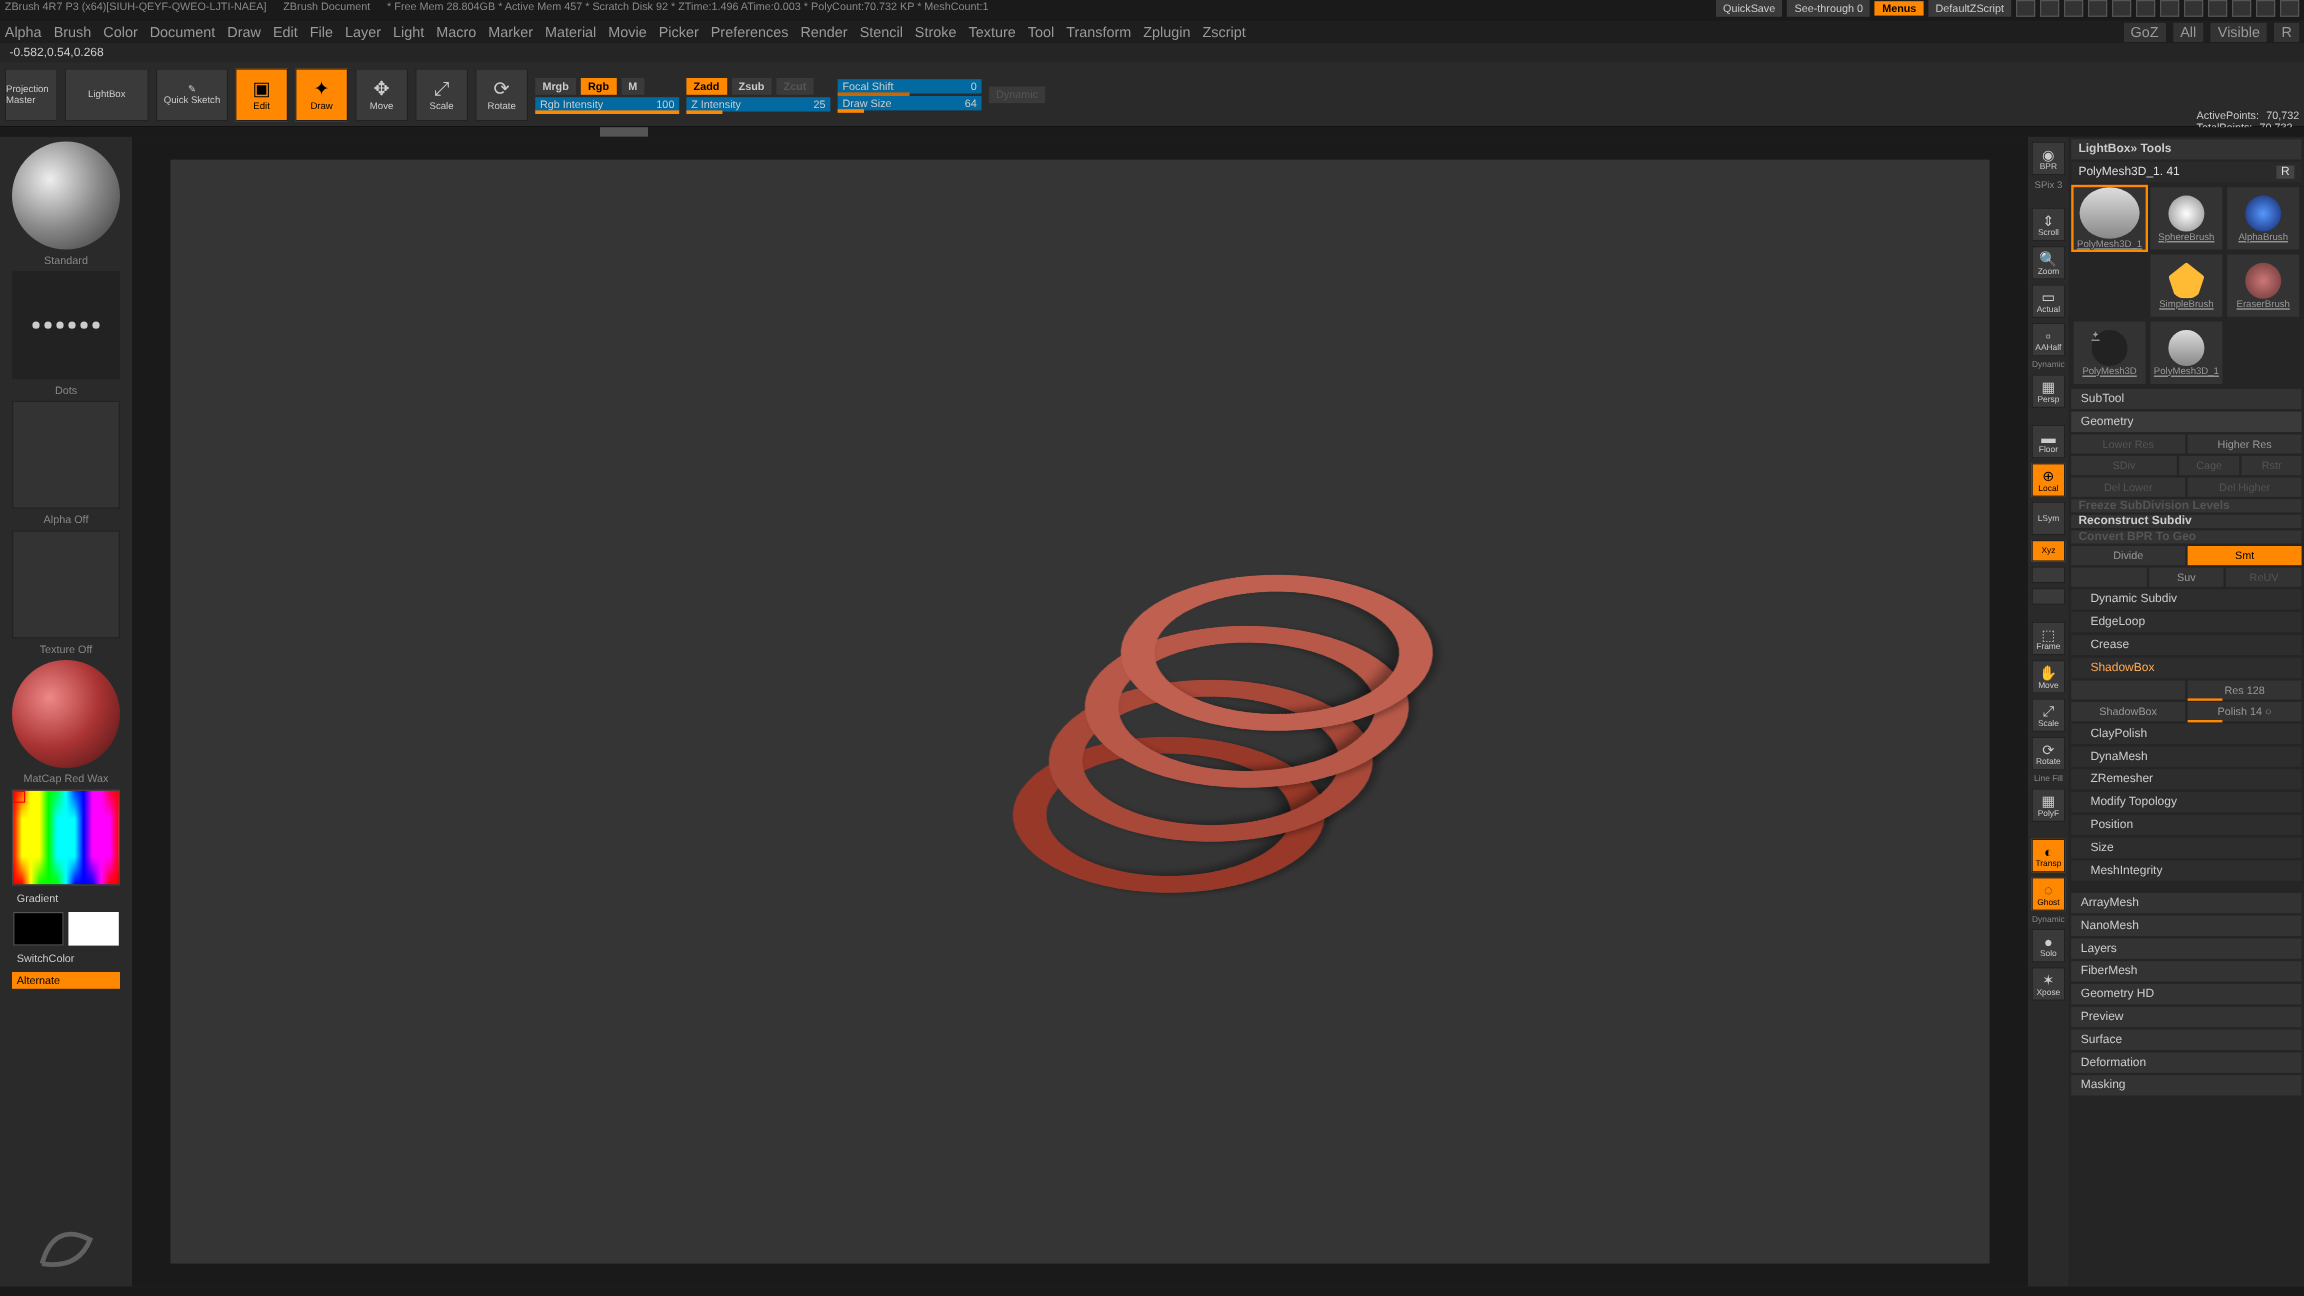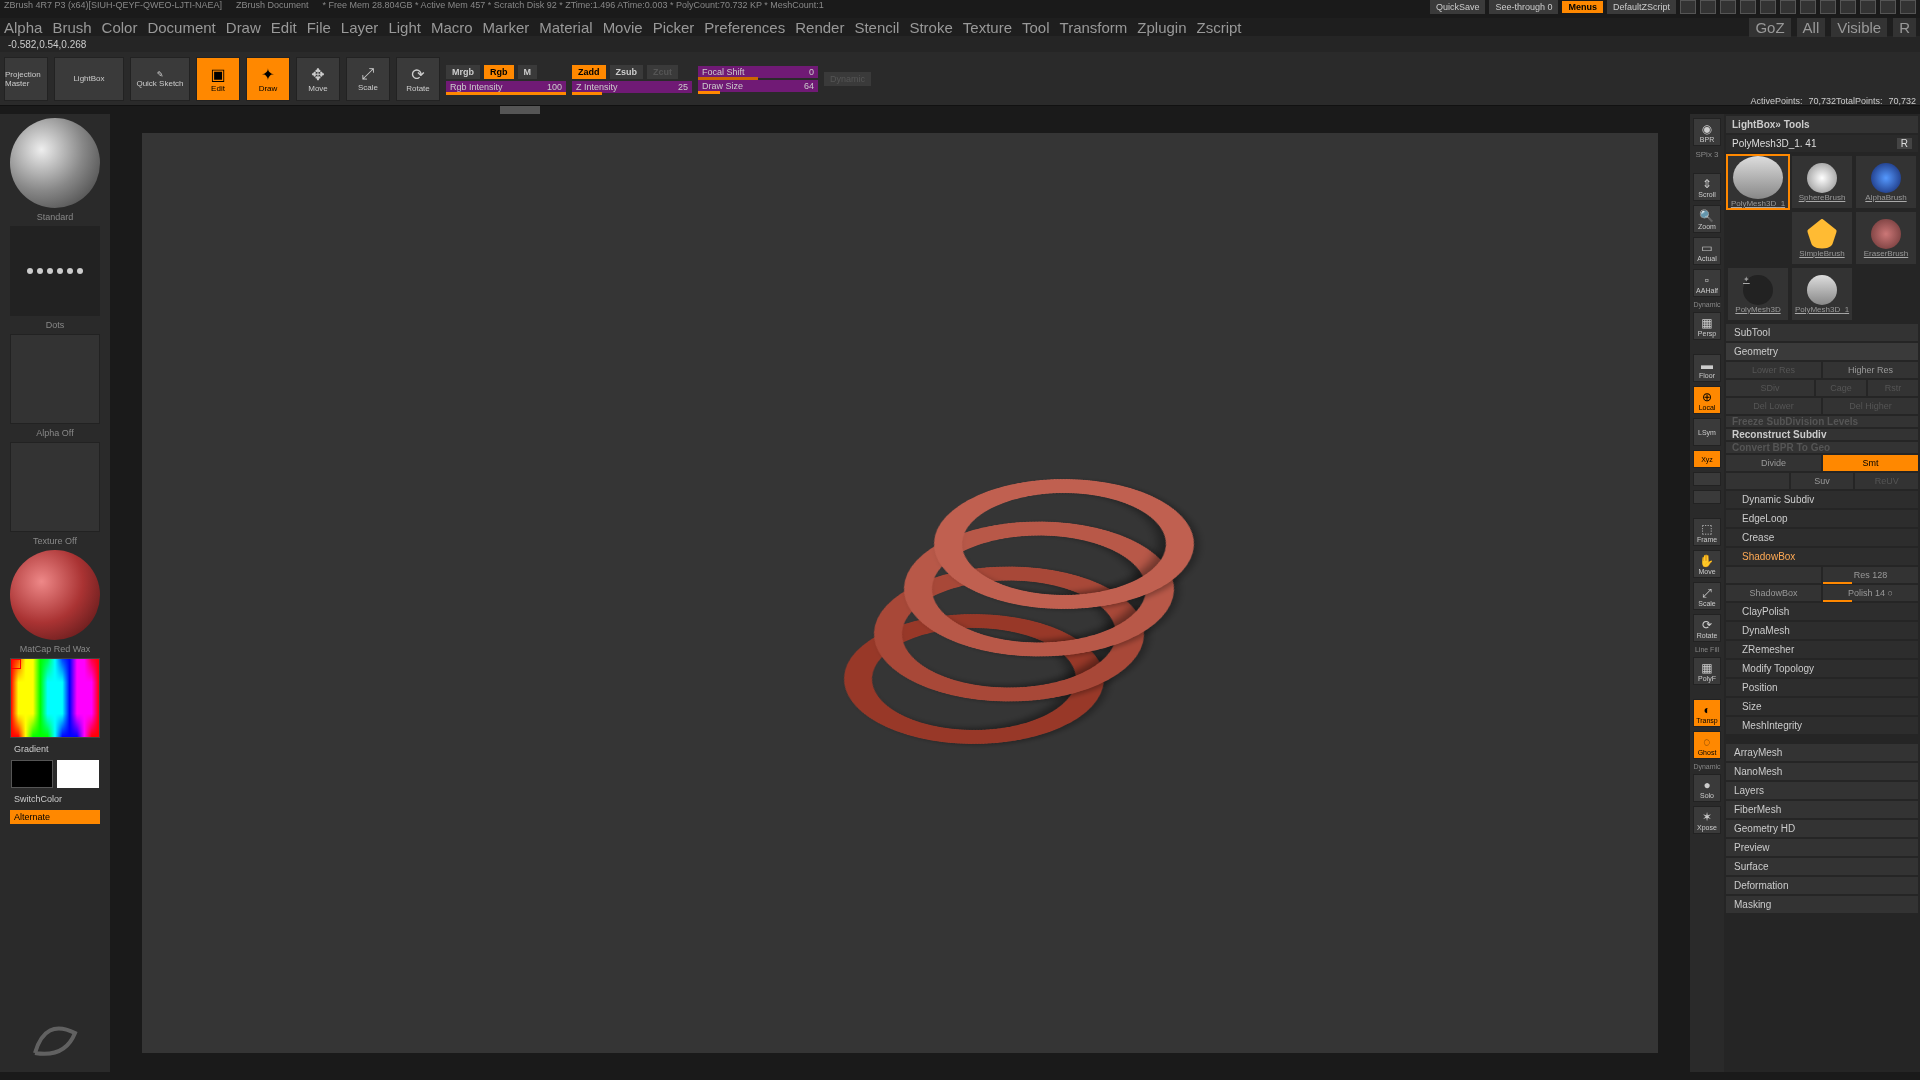--- a/index.html
+++ b/index.html
@@ -6,39 +6,39 @@
 body { background: #2b2b2b; color: #aaa; font-size: 10px; overflow: hidden; width: 1920px; height: 1080px; position: relative; }
 
 
 .titlebar { height: 18px; background: #1a1a1a; display: flex; align-items: flex-start; padding: 0 4px; font-size: 9px; color: #888; }
 .titlebar-left { display: flex; gap: 14px; }
 .titlebar-right { margin-left: auto; display: flex; gap: 4px; align-items: center; }
 .menus-btn { background: #ff8800; color: #000; padding: 1px 6px; font-weight: bold; }
 .win-btn { width: 16px; height: 14px; background: #333; border: 1px solid #555; }
 
 
-.menubar { height: 18px; background: #1e1e1e; display: flex; align-items: center; padding: 0 4px; font-size: 15px; gap: 10px; color: #999; }
+.menubar { height: 18px; background: #1e1e1e; display: flex; align-items: center; padding: 0 4px; font-size: 12px; gap: 10px; color: #999; }
 .menubar-right { margin-left: auto; display: flex; gap: 6px; padding-left: 20px; }
 .menubar-btn { padding: 1px 6px; background: #333; }
 
 
 .coordbar { height: 16px; background: #252525; padding-left: 8px; font-size: 10px; color: #ccc; display: flex; align-items: center; }
 
 
 .toolshelf { height: 54px; background: #2a2a2a; display: flex; align-items: center; padding: 0 4px; gap: 6px; border-bottom: 1px solid #111; }
 .shelf-btn { display: flex; flex-direction: column; align-items: center; justify-content: center; width: 44px; height: 44px; background: #3a3a3a; border: 1px solid #222; font-size: 8px; color: #ccc; }
 .shelf-btn.active { background: #ff8800; color: #000; }
 .shelf-btn .icon { font-size: 16px; }
 .shelf-small { font-size: 9px; padding: 2px 6px; background: #3a3a3a; color: #ccc; }
 .shelf-small.active { background: #ff8800; color: #000; }
 .shelf-row { display: flex; gap: 4px; align-items: center; font-weight: bold; }
 .slider-block { display: flex; flex-direction: column; gap: 2px; font-size: 9px; color: #ccc; min-width: 120px; }
-.slider-line { display: flex; justify-content: space-between; background: #701a75; padding: 1px 4px; position: relative; }
+.slider-line { display: flex; justify-content: space-between; background: #0369a1; padding: 1px 4px; position: relative; }
 .slider-track { height: 3px; background: #ff8800; position: absolute; bottom: -2px; left: 0; }
-.stats { display: flex; flex-direction: row; font-size: 9px; color: #ccc; margin-left: auto; margin-top: 44px; }
+.stats { display: flex; flex-direction: column; font-size: 9px; color: #ccc; margin-left: auto; margin-top: 44px; }
 .stats div { display: flex; gap: 6px; }
 
 
 .progressbar { height: 8px; background: #1a1a1a; position: relative; }
 .progressbar-fill { position: absolute; left: 500px; width: 40px; height: 100%; background: #555; }
 
 
 .main { display: flex; height: calc(1080px - 18px - 18px - 16px - 54px - 8px - 8px); }
 
 

